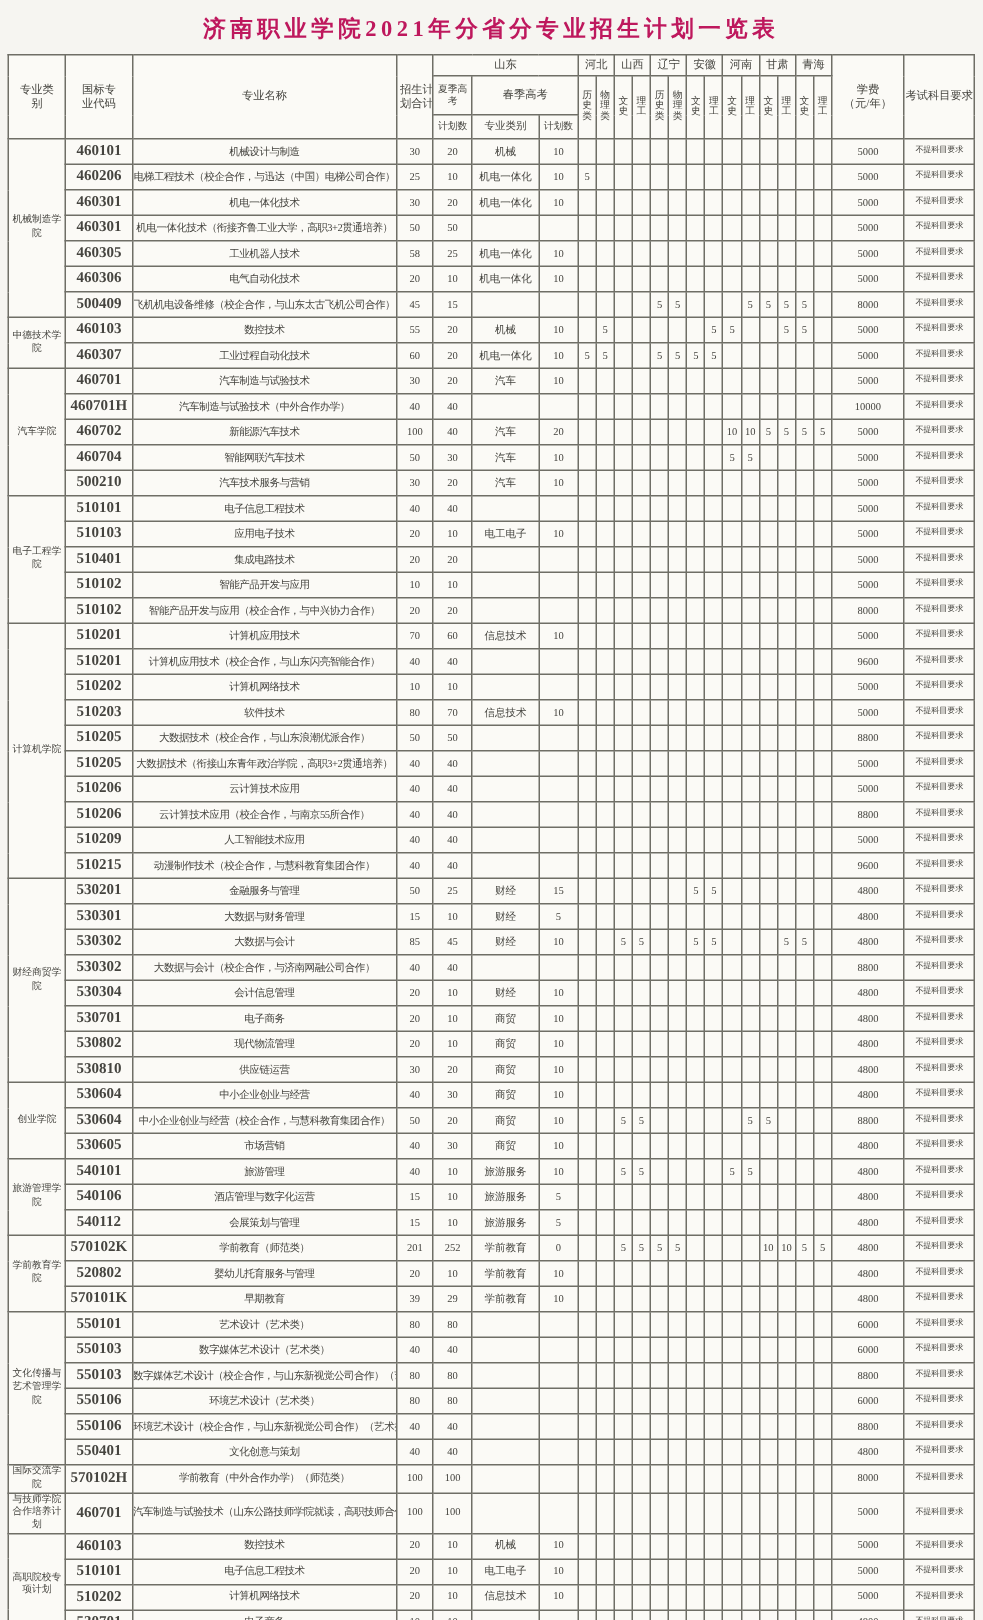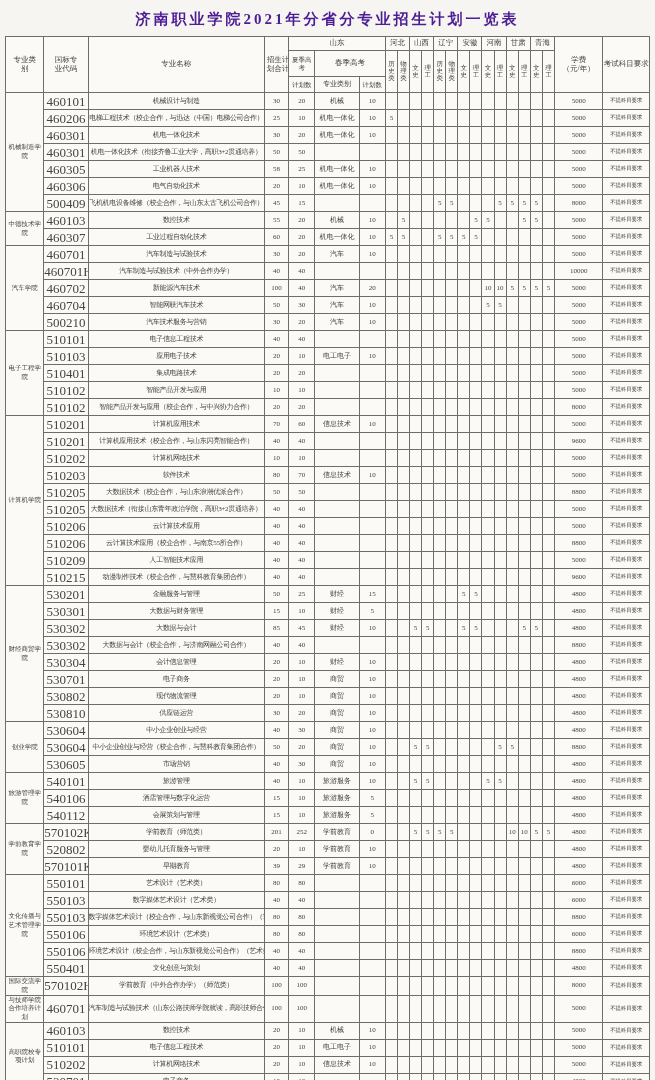--- a/index.html
+++ b/index.html
@@ -6,40 +6,40 @@
   body{
     width:655px;height:1080px;
     background:#f0efec;
     font-family:"Liberation Serif","DejaVu Serif",serif;
     color:#3d3c38;
     -webkit-font-smoothing:antialiased;
   }
   .page{width:655px;height:1080px;background:#f6f5f1;box-sizing:border-box;padding:6px 5px 0 5px;}
   .title{
     text-align:center;font-weight:bold;font-size:15px;letter-spacing:3px;
-    color:#4c1d95;margin:4px 0 7px 0;white-space:nowrap;
+    color:#be185d;margin:4px 0 7px 0;white-space:nowrap;
   }
   table{border-collapse:collapse;table-layout:fixed;width:645px;background:#fbfaf6;}
   th,td{
     border:1px solid #6f6e66;padding:0;margin:0;
     text-align:center;vertical-align:middle;overflow:hidden;
     font-weight:normal;color:#45443f;
   }
   thead th{font-size:7.5px;line-height:1.15;}
   .hr1 th{height:13px;}
   .hr2 th{height:25px;}
   .hr3 th{height:15px;}
   .w3{display:inline-block;width:26px;line-height:1.2;}
   .wfee{display:inline-block;width:34px;line-height:1.25;}
   .prov-sub{font-size:6.5px;line-height:1.05;}
   .prov-sub .vstack{display:inline-block;width:8px;word-break:break-all;}
   .prov-name{font-size:7.5px;}
   tbody td{height:16px;font-size:7.5px;line-height:1;}
   td.college-cell{font-size:6.5px;line-height:1.35;padding:0 1px;word-break:break-all;}
-  td.code-cell{font-size:13px;letter-spacing:0;}
+  td.code-cell{font-size:10px;letter-spacing:0;font-weight:bold;}
   td.major-cell{font-size:7px;letter-spacing:-0.3px;white-space:nowrap;}
   td.stype-cell{font-size:7px;white-space:nowrap;}
   td.num-cell,td.pnum-cell{font-size:7px;}
   td.tuition-cell{font-size:7px;}
   td.exam-cell{font-size:5.5px;letter-spacing:-0.2px;white-space:nowrap;}
   tr.group-start td{border-top:1.5px solid #4d4c45;}
   thead th{background:#fbfaf6;}
 </style>
 </head>
 <body>

